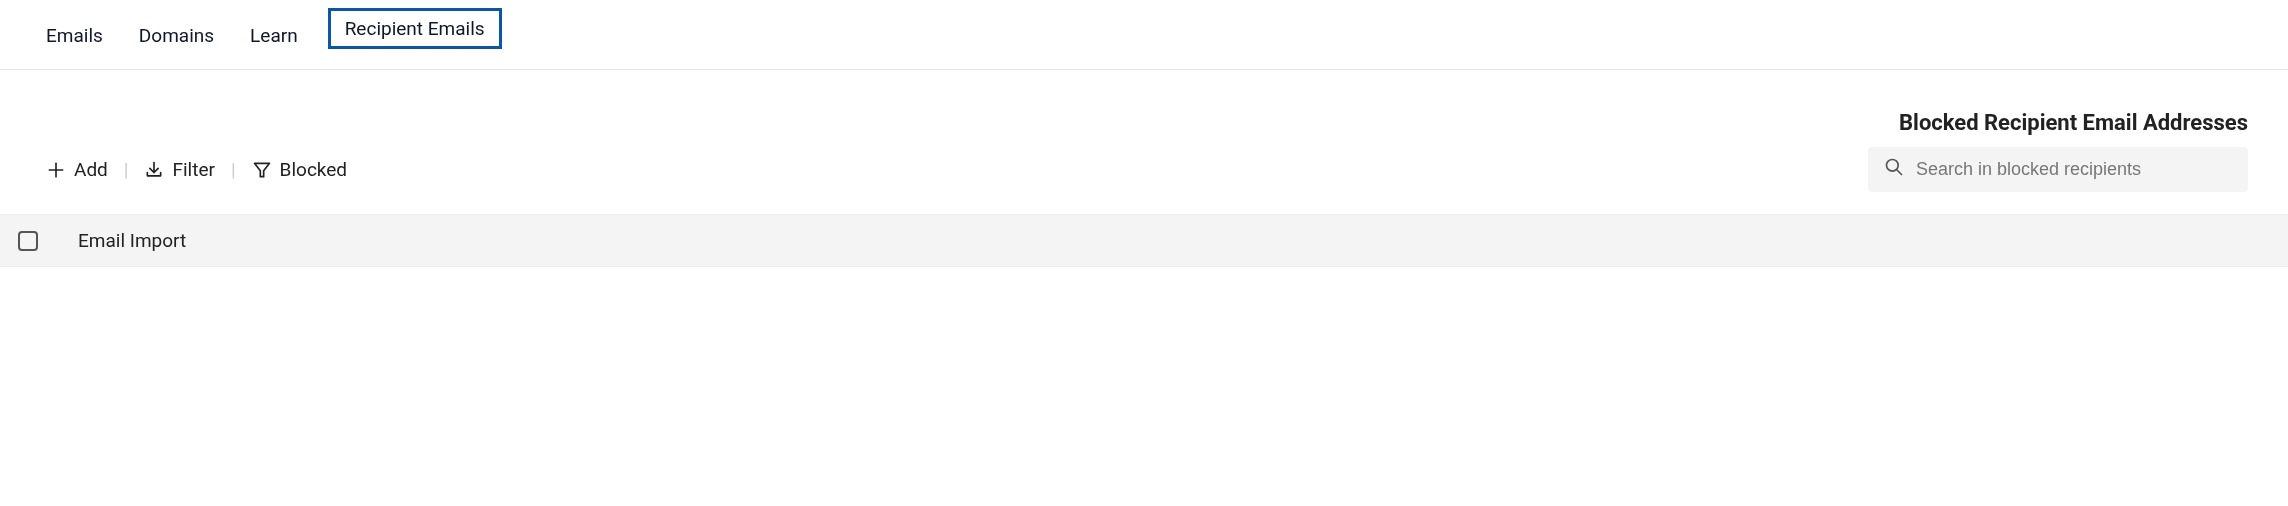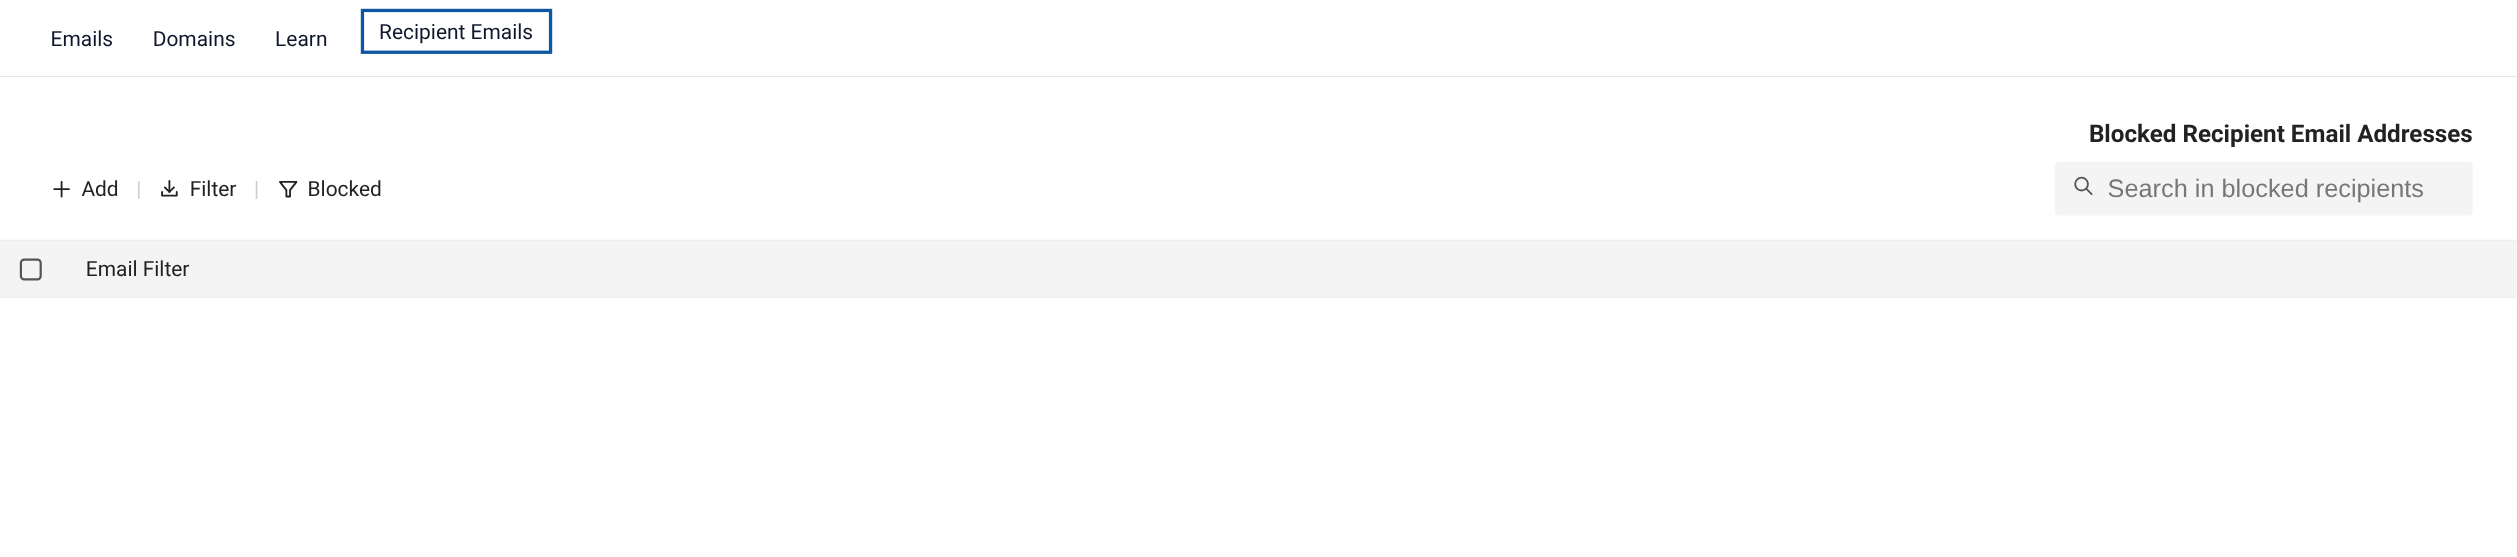--- a/index.html
+++ b/index.html
@@ -75,21 +75,21 @@
     gap: 10px;
     background: #f4f4f4;
     padding: 10px 16px;
     border-radius: 4px;
     width: 380px;
   }
   .search-box input {
     border: none;
     background: transparent;
     outline: none;
-    font-size: 23px;
+    font-size: 18px;
     color: #666;
     width: 100%;
   }
   .search-box input::placeholder { color: #777; }
   .table-header {
     display: flex;
     align-items: center;
     background: #f4f4f4;
     padding: 14px 18px;
     border-top: 1px solid #eee;
@@ -164,14 +164,14 @@
       </span>
       <input type="text" placeholder="Search in blocked recipients" style="">
     </div>
   </div>
 </div>
 
 <div class="table-header">
   <div class="checkbox-cell">
     <div class="fake-checkbox"></div>
   </div>
-  <div class="col-email">Email Filter</div>
+  <div class="col-email">Email Import</div>
 </div>
 
 </body></html>

